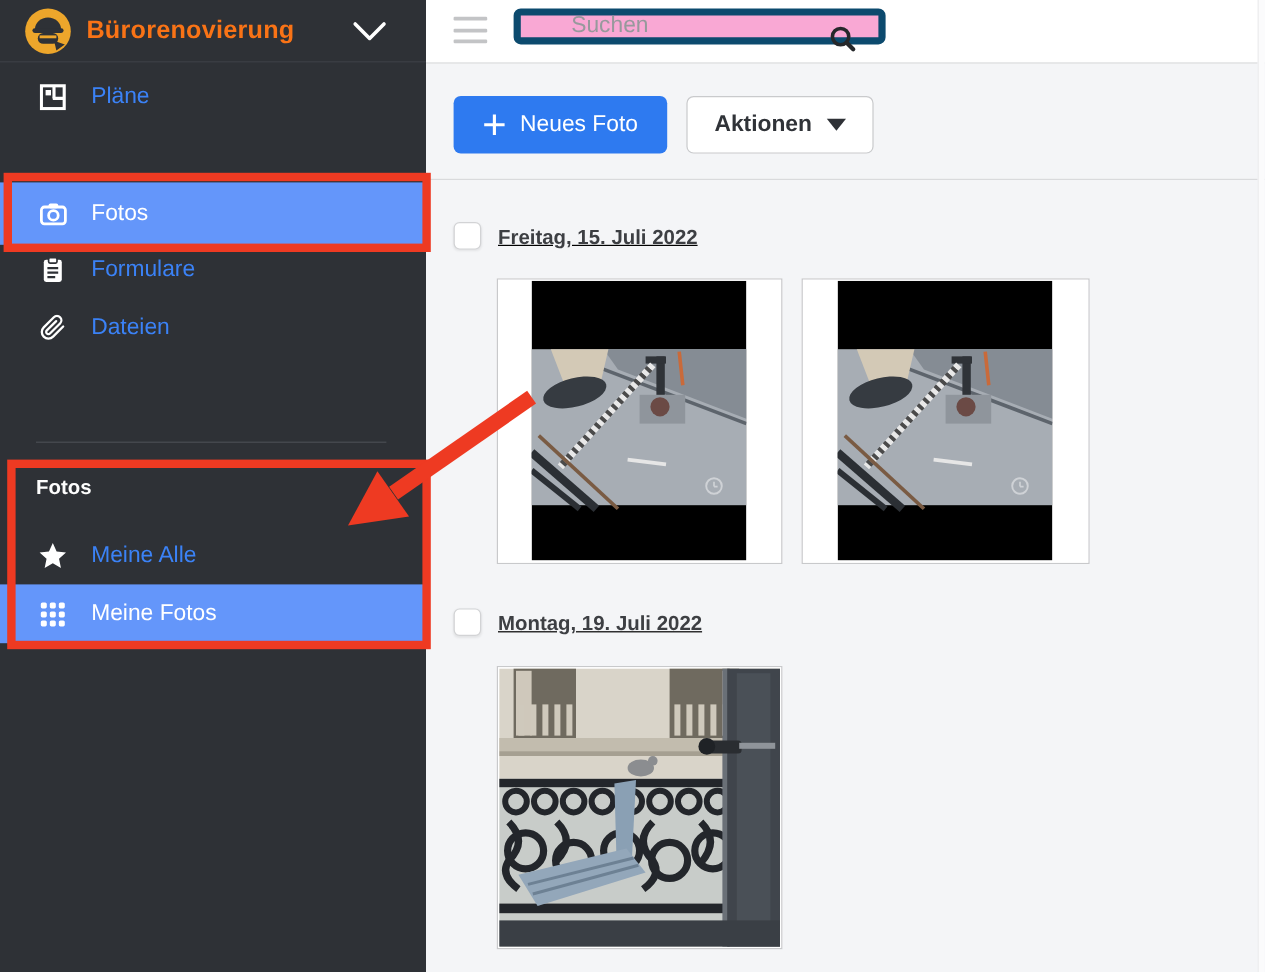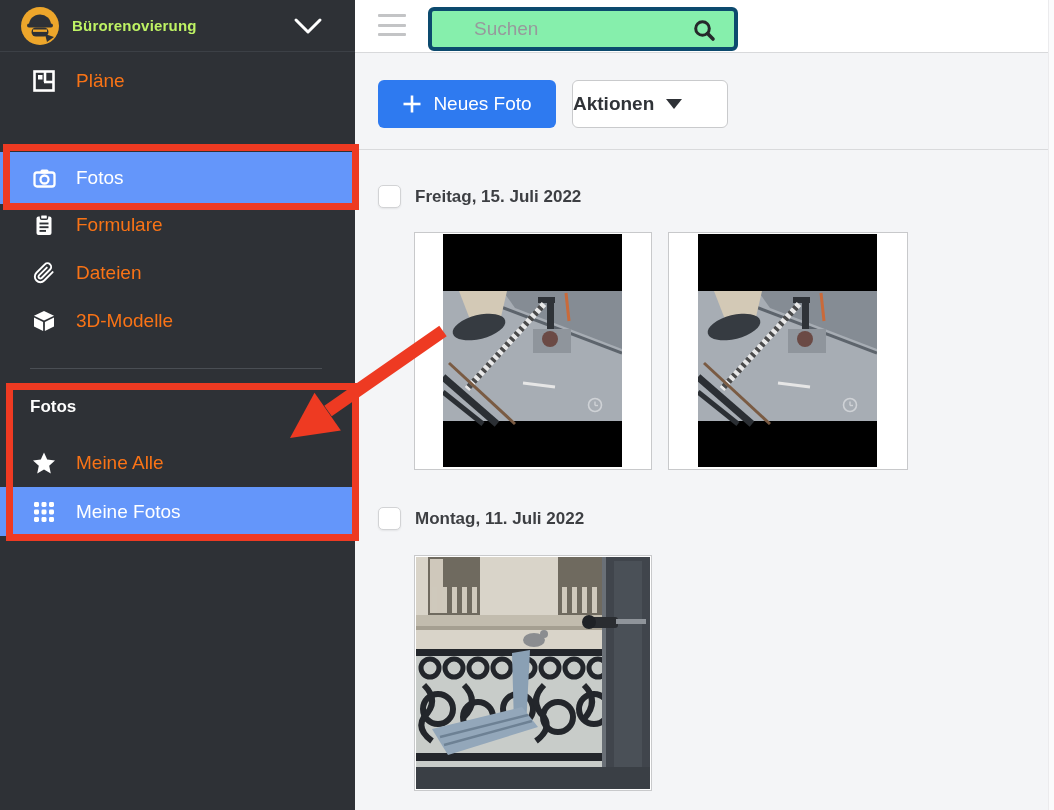--- a/index.html
+++ b/index.html
@@ -4,56 +4,56 @@
 <style>
   * { margin:0; padding:0; box-sizing:border-box; }
   html,body { width:1054px; height:810px; overflow:hidden;
               font-family:"Liberation Sans", sans-serif; background:#f4f5f7; }
   .abs { position:absolute; }
 
   
   #sidebar { position:absolute; left:0; top:0; width:355px; height:810px; background:#2e3136; z-index:1; }
   #side-header { position:absolute; left:0; top:0; width:355px; height:52px;
                  border-bottom:1px solid #3c4046; display:flex; align-items:center; }
-  #side-title { color:#bef264; font-size:15px; font-weight:bold; margin-left:13px; letter-spacing:.2px; }
+  #side-title { color:#f97316; font-size:21px; font-weight:bold; margin-left:13px; letter-spacing:.2px; }
   .menu-row { position:absolute; left:0; width:355px; height:48px; display:flex; align-items:center; cursor:pointer; }
   .menu-row .mi { width:24px; margin-left:32px; display:flex; justify-content:center; }
-  .menu-row .ml { color:#f97316; font-size:19px; margin-left:20px; }
+  .menu-row .ml { color:#3b82f6; font-size:19px; margin-left:20px; }
   .menu-row.sel { background:#6496fa; }
   .menu-row.sel .ml { color:#ffffff; }
   #side-divider { position:absolute; left:30px; top:368px; width:292px; height:1px; background:#4a4e54; }
   #section-header { position:absolute; left:30px; top:397px; color:#fdfdfd; font-size:17px; font-weight:bold; }
 
   
   #topbar { position:absolute; left:355px; top:0; width:699px; height:53px; background:#ffffff;
             border-bottom:1px solid #d8d9db; z-index:2; }
   #hamburger { position:absolute; left:23px; top:14px; width:28px; height:22px; display:flex;
                flex-direction:column; justify-content:space-between; cursor:pointer; }
   #hamburger span { display:block; height:3px; background:#c3c4c6; border-radius:1px; }
-  #search-box { position:absolute; left:73px; top:7px; width:310px; height:44px; background:#86efac;
-                border:4px solid #0c4a6e; border-radius:6px; }
+  #search-box { position:absolute; left:73px; top:7px; width:310px; height:30px; background:#f9a8d4;
+                border:6px solid #0c4a6e; border-radius:6px; }
   #search-input { position:absolute; left:0; top:0; width:100%; height:100%; border:none; background:transparent;
                   font-family:"Liberation Sans",sans-serif; font-size:19px; color:#555; padding-left:42px; outline:none; }
   #search-input::placeholder { color:#97999c; }
   #search-icon { position:absolute; right:18px; top:8px; }
 
   #toolbar { position:absolute; left:355px; top:53px; width:764px; height:97px; background:#f4f5f7;
              border-bottom:1px solid #d9dadc; }
   #btn-new-photo { position:absolute; left:23px; top:27px; width:178px; height:48px; background:#2e7af0;
                    border:none; border-radius:6px; color:#fff; font-size:19px; font-family:"Liberation Sans",sans-serif;
                    display:flex; align-items:center; justify-content:center; gap:11px; cursor:pointer; }
   #btn-actions { position:absolute; left:217px; top:27px; width:156px; height:48px; background:#ffffff;
                  border:1px solid #c9cacc; border-radius:6px; color:#303338; font-size:19px; font-weight:600;
-                 font-family:"Liberation Sans",sans-serif; display:flex; align-items:center; 
+                 font-family:"Liberation Sans",sans-serif; display:flex; align-items:center; justify-content:center;
                  gap:12px; cursor:pointer; }
   .caret-down { width:0; height:0; border-left:8px solid transparent; border-right:8px solid transparent;
                 border-top:10px solid #2e3136; }
 
   #content { position:absolute; left:355px; top:150px; width:699px; height:660px; background:#f4f5f7; }
-  .group-header { position:absolute; left:23px; display:flex; align-items:center; }
+  .group-header { position:absolute; left:23px; display:flex; align-items:flex-end;text-decoration:underline; }
   .checkbox { width:23px; height:23px; background:#fff; border:1px solid #d2d3d5; border-radius:5px;
               box-shadow:0 1px 2px rgba(0,0,0,.07); cursor:pointer; }
   .date-label { margin-left:14px; font-size:17px; font-weight:bold; color:#3d3f43; }
   .photo-card { position:absolute; width:238px; height:238px; background:#fff; border:1px solid #c8c9cb; cursor:pointer; }
   .photo-card svg { display:block; }
 
   
   .red-box { position:absolute; border:7px solid #ee3a22; z-index:60; pointer-events:none; }
   #anno-arrow { position:absolute; left:270px; top:300px; width:210px; height:170px; z-index:70; pointer-events:none; }
 
@@ -210,30 +210,20 @@
         <g stroke="#2e3136" stroke-width="1.9">
           <line x1="6.5" y1="9.5" x2="15.5" y2="9.5"></line>
           <line x1="6.5" y1="13.2" x2="15.5" y2="13.2"></line>
           <line x1="6.5" y1="16.9" x2="13" y2="16.9"></line>
         </g>
       </svg>
       </span>
     <span class="ml">Formulare</span>
   </div>
 
-  <div class="menu-row" style="top:297px">
-    <span class="mi">
-      <svg width="22" height="22" viewBox="0 0 22 22">
-        <polygon points="11,1 21,5.8 11,10.6 1,5.8" fill="#fff"></polygon>
-        <polygon points="1,7.6 10.1,12 10.1,21 1,16.6" fill="#fff"></polygon>
-        <polygon points="21,7.6 11.9,12 11.9,21 21,16.6" fill="#fff"></polygon>
-      </svg>
-      </span>
-    <span class="ml">3D-Modelle</span>
-  </div>
 
   <div id="side-divider"></div>
 
   <div id="section-header">Fotos</div>
 
   <div class="menu-row" style="top:440px;height:46px">
     <span class="mi">
       <svg width="24" height="24" viewBox="0 0 24 24">
         <polygon points="12,1.5 15.2,8.6 23,9.5 17.2,14.7 18.8,22.4 12,18.4 5.2,22.4 6.8,14.7 1,9.5 8.8,8.6" fill="#fff"></polygon>
       </svg>
@@ -305,21 +295,21 @@
   </div>
   <div class="photo-card" style="left:313px;top:82px;width:240px">
     <svg width="238" height="236" viewBox="0 0 238 236">
       <rect width="238" height="236" fill="#fff"></rect>
       <use href="#photoA" x="29" y="1" width="179" height="233"></use>
     </svg>
   </div>
 
   <div class="group-header" style="top:357px">
     <div class="checkbox"></div>
-    <span class="date-label">Montag, 11. Juli 2022</span>
+    <span class="date-label">Montag, 19. Juli 2022</span>
   </div>
 
   <div class="photo-card" style="left:59px;top:405px;height:236px">
     <svg width="236" height="234" viewBox="0 0 236 234">
       <rect width="236" height="234" fill="#fff"></rect>
       <use href="#photoB" x="1" y="1" width="234" height="232"></use>
     </svg>
   </div>
 </div>
 

